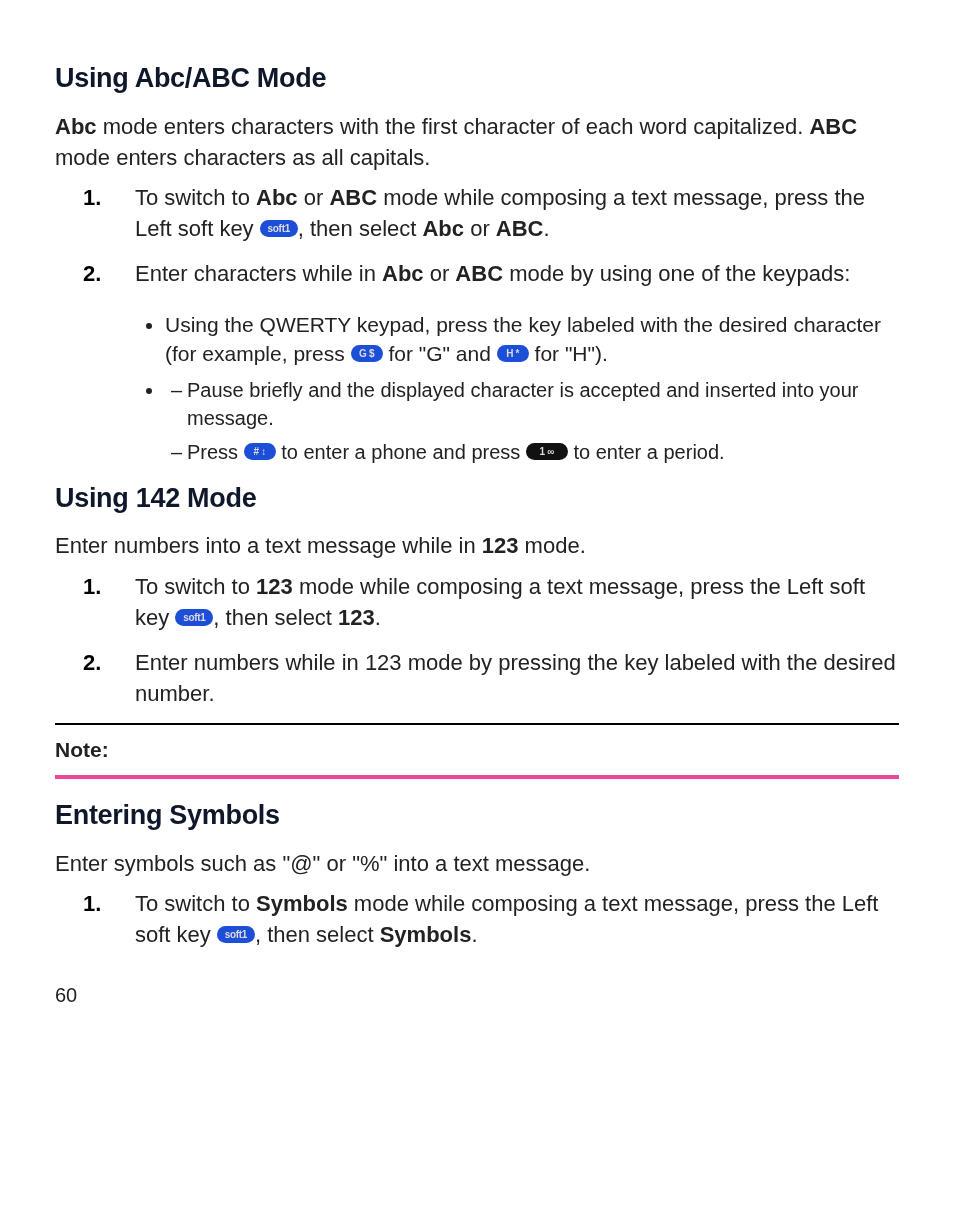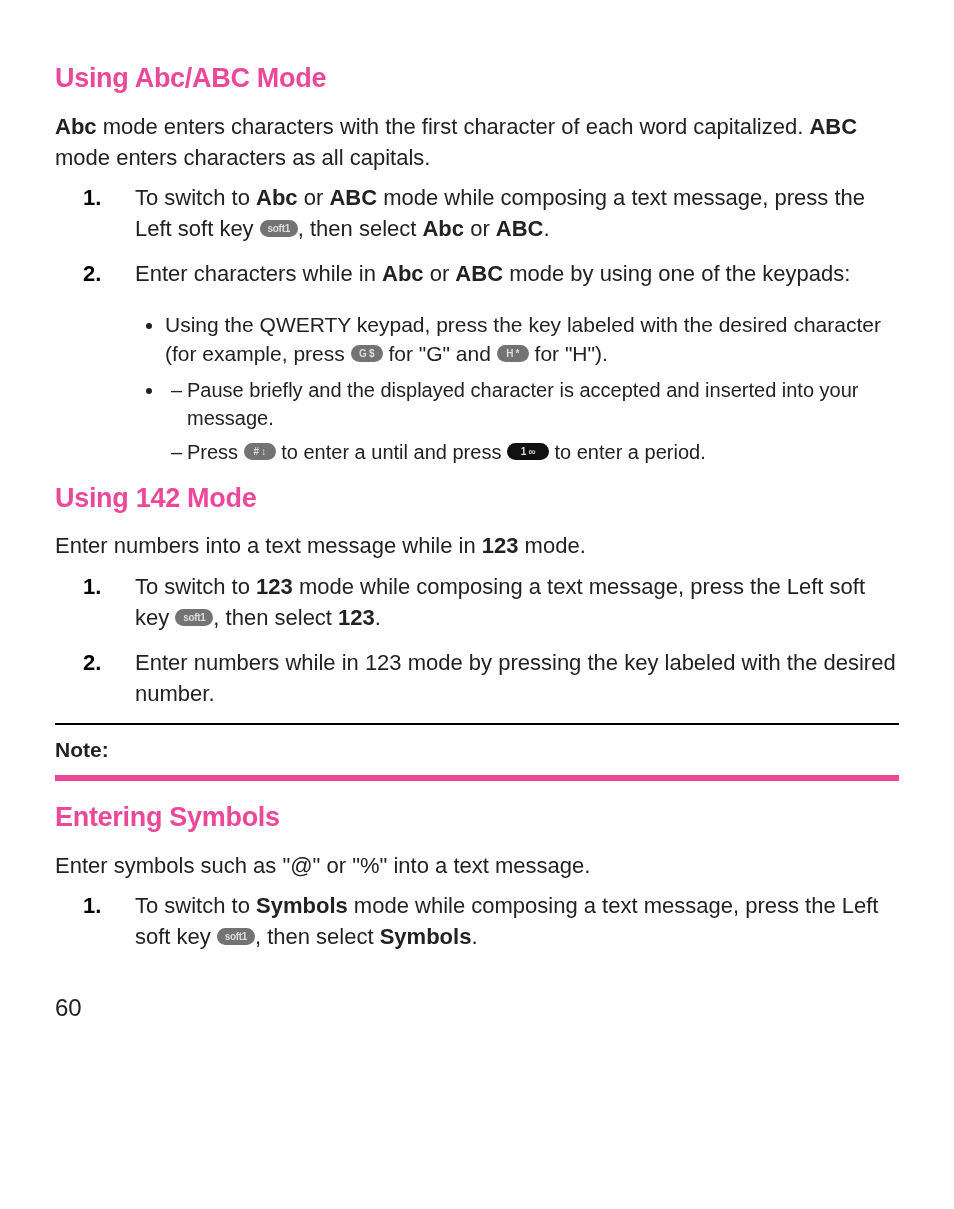--- a/index.html
+++ b/index.html
@@ -7,21 +7,21 @@
     font-stretch: condensed;
     margin: 0;
     padding: 50px 55px 40px 55px;
     width: 954px;
     box-sizing: border-box;
     color: #222;
     font-size: 22px;
     line-height: 1.4;
   }
   .section-heading {
-    color: #ec4899;
+    color: #0f172a;
     font-weight: 800;
     font-size: 27px;
     margin: 10px 0 14px 0;
     letter-spacing: -0.3px;
   }
   .intro {
     margin: 0 10px 10px 0;
   }
   ol.steps {
     list-style: none;
@@ -60,55 +60,55 @@
     font-size: 20px;
   }
   ul.dashes > li::before {
     content: "–";
     position: absolute;
     left: -16px;
     top: 0;
   }
   .key {
     display: inline-block;
-    background: #737373;
+    background: #1d4ed8;
     color: #ddd;
     border-radius: 10px;
     font-size: 10px;
     height: 17px;
     line-height: 17px;
     padding: 0 6px;
     vertical-align: middle;
     text-align: center;
     font-weight: 600;
     letter-spacing: -0.3px;
     position: relative;
     top: -2px;
   }
   .key.soft { min-width: 26px; }
   .key.one  { min-width: 20px; }
   .key.wide { min-width: 30px; background: #111; }
   .note-rule {
     border-top: 2px solid #000;
-    border-bottom: 6px solid #ec4899;
+    border-bottom: 4px solid #ec4899;
     padding: 10px 4px 10px 0;
     margin: 14px 0 18px 0;
     font-size: 21px;
   }
   .note-rule .note-body {
     padding-left: 56px;
     display: block;
   }
   .note-rule .note-label {
     float: left;
     font-weight: 700;
   }
   .pagenum {
-    margin-top: 38px;
-    font-size: 24px;
+    margin-top: 30px;
+    font-size: 20px;
   }
   b { font-weight: 700; }
 </style>
 </head>
 <body>
 
 <div class="section-heading">Using Abc/ABC Mode</div>
 
 <p class="intro">
   <b>Abc</b><span> mode enters characters with the first character of each word capitalized. </span><b>ABC</b><span> mode enters characters as all capitals.</span>
@@ -123,21 +123,21 @@
     <span class="num">2.</span>
     <span>Enter characters while in </span><b>Abc</b><span> or </span><b>ABC</b><span> mode by using one of the keypads:</span>
     <ul class="bullets">
       <li>
         <span>Using the QWERTY keypad, press the key labeled with the desired character (for example, press </span><span class="key one">G $</span><span> for "G" and </span><span class="key one">H *</span><span> for "H").</span>
       </li>
       <li>
         <ul class="dashes">
           <li>Pause briefly and the displayed character is accepted and inserted into your message.</li>
           <li>
-            <span>Press </span><span class="key one"># ↕</span><span> to enter a until and press </span><span class="key wide">1 ∞</span><span> to enter a period.</span>
+            <span>Press </span><span class="key one"># ↕</span><span> to enter a phone and press </span><span class="key wide">1 ∞</span><span> to enter a period.</span>
           </li>
         </ul>
       </li>
     </ul>
   </li>
 </ol>
 
 <div class="section-heading">Using 142 Mode</div>
 
 <p class="intro">

